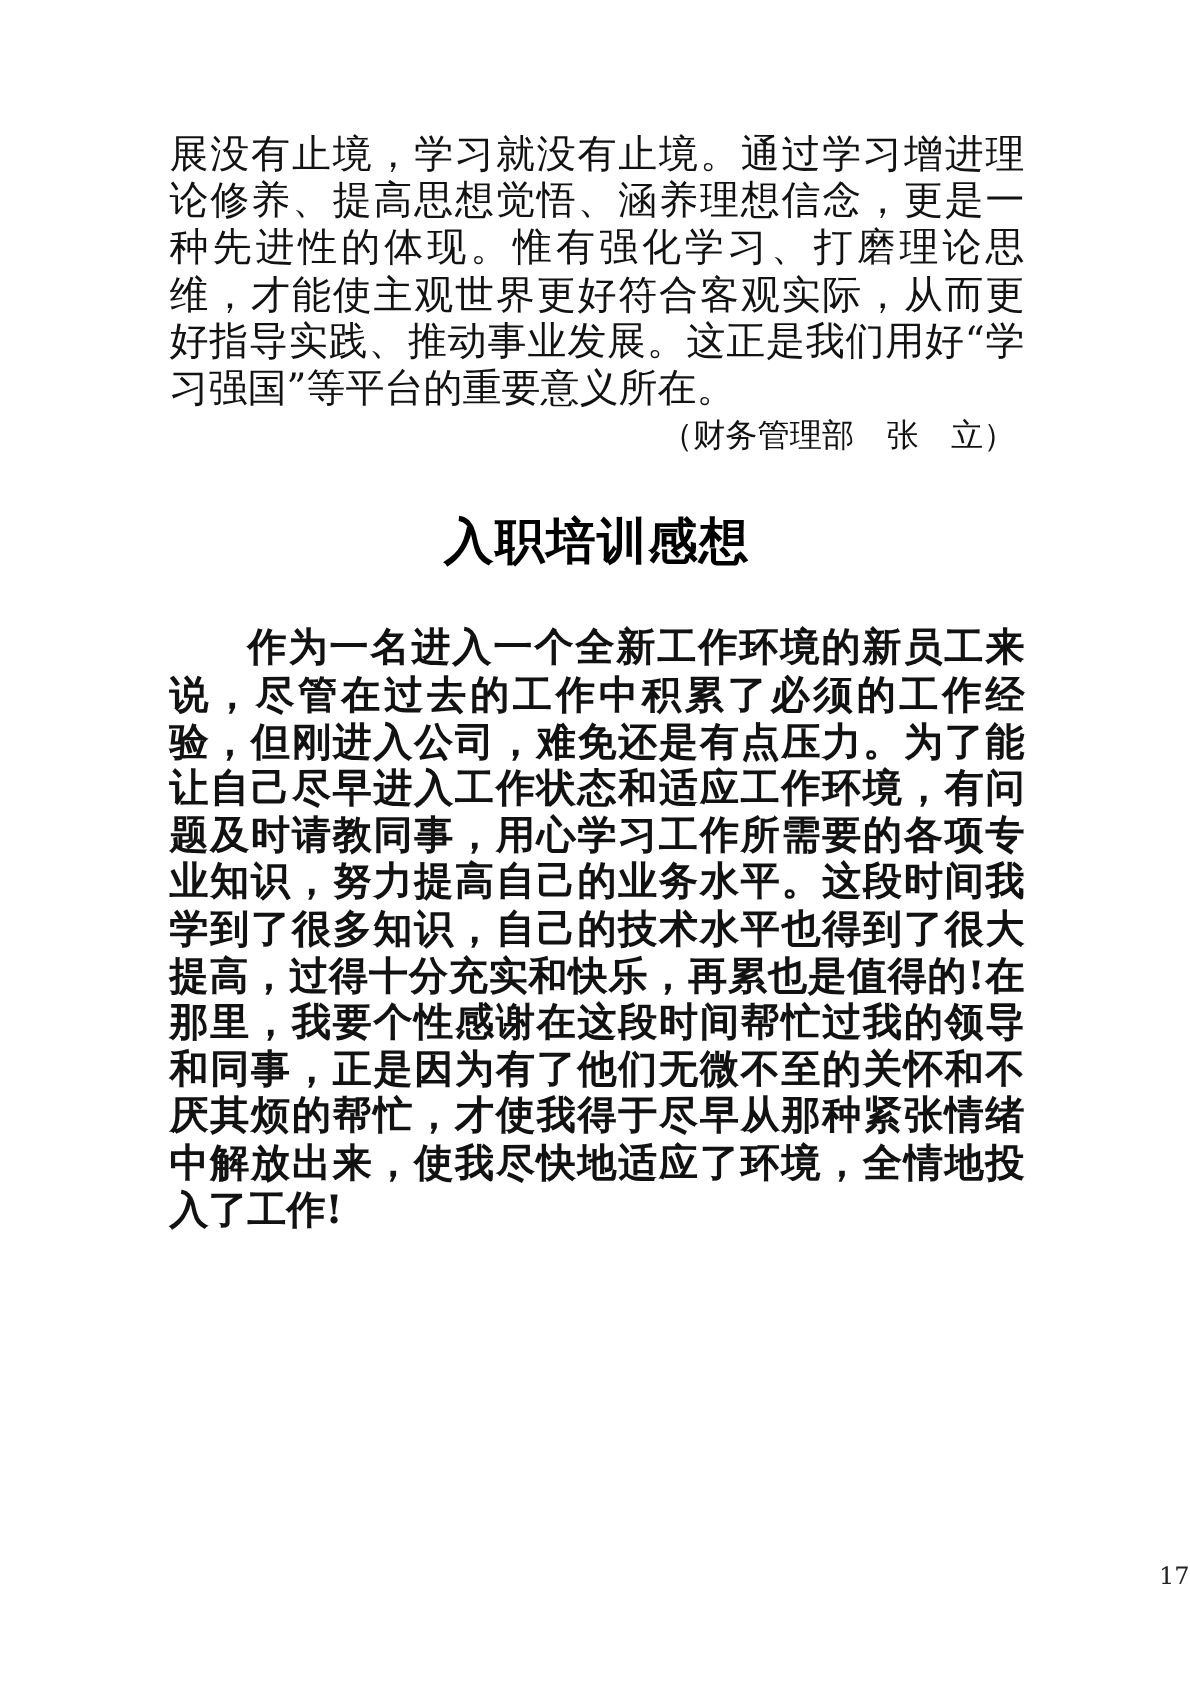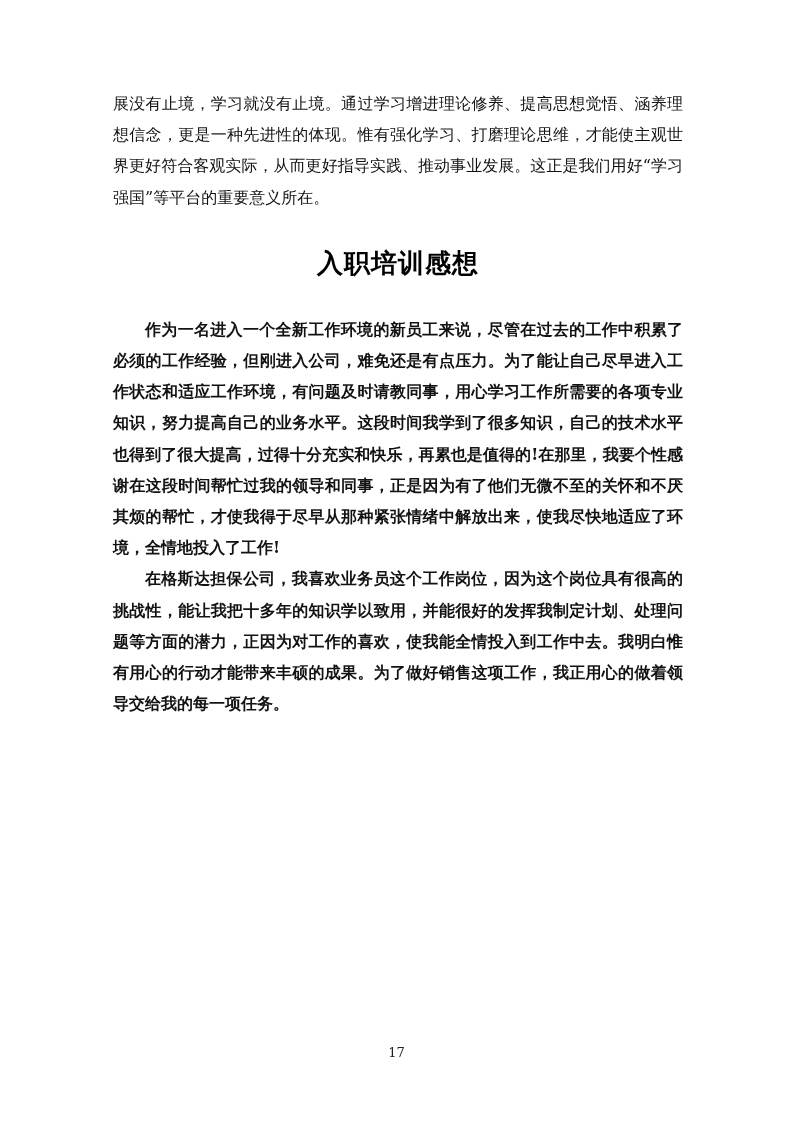--- a/index.html
+++ b/index.html
@@ -16,61 +16,61 @@
     font-family: "DejaVu Serif", "Liberation Serif", serif;
     overflow: hidden;
   }
   .content {
     position: absolute;
     left: 113px;
     top: 88px;
     width: 570px;
   }
   .body-text {
-    font-size: 16px;
+    font-size: 26px;
     line-height: 31.2px;
     text-align: justify;
     text-justify: inter-ideograph;
     margin: 0;
     word-break: break-all;
   }
   .indent {
     text-indent: 2em;
     font-weight: bold;
   }
   .attribution {
     font-size: 21.5px;
     line-height: 31.2px;
     text-align: right;
     padding-right: 6px;
     margin: 0;
   }
   .title {
     font-family: "DejaVu Sans", "Liberation Sans", sans-serif;
-    font-size: 26px;
+    font-size: 33px;
     font-weight: bold;
     text-align: center;
     letter-spacing: 1px;
     color: #000000;
     margin: 33px 0 33px 0;
   }
   .page-number {
     position: absolute;
     left: 0;
     right: 0;
     bottom: 62px;
-    text-align: center;
-    font-size: 13px;
+    text-align: right;
+    font-size: 16px;
     color: #222222;
   }
 </style>
 </head>
 <body>
 
 <div class="page">
   <div class="content">
     <p class="body-text">展没有止境，学习就没有止境。通过学习增进理论修养、提高思想觉悟、涵养理想信念，更是一种先进性的体现。惟有强化学习、打磨理论思维，才能使主观世界更好符合客观实际，从而更好指导实践、推动事业发展。这正是我们用好“学习强国”等平台的重要意义所在。</p>
+    <p class="attribution">（财务管理部　张　立）</p>
     <h1 class="title">入职培训感想</h1>
     <p class="body-text indent">作为一名进入一个全新工作环境的新员工来说，尽管在过去的工作中积累了必须的工作经验，但刚进入公司，难免还是有点压力。为了能让自己尽早进入工作状态和适应工作环境，有问题及时请教同事，用心学习工作所需要的各项专业知识，努力提高自己的业务水平。这段时间我学到了很多知识，自己的技术水平也得到了很大提高，过得十分充实和快乐，再累也是值得的!在那里，我要个性感谢在这段时间帮忙过我的领导和同事，正是因为有了他们无微不至的关怀和不厌其烦的帮忙，才使我得于尽早从那种紧张情绪中解放出来，使我尽快地适应了环境，全情地投入了工作!</p>
-    <p class="body-text indent">在格斯达担保公司，我喜欢业务员这个工作岗位，因为这个岗位具有很高的挑战性，能让我把十多年的知识学以致用，并能很好的发挥我制定计划、处理问题等方面的潜力，正因为对工作的喜欢，使我能全情投入到工作中去。我明白惟有用心的行动才能带来丰硕的成果。为了做好销售这项工作，我正用心的做着领导交给我的每一项任务。</p>
   </div>
   <div class="page-number">17</div>
 </div>
 
 </body></html>

